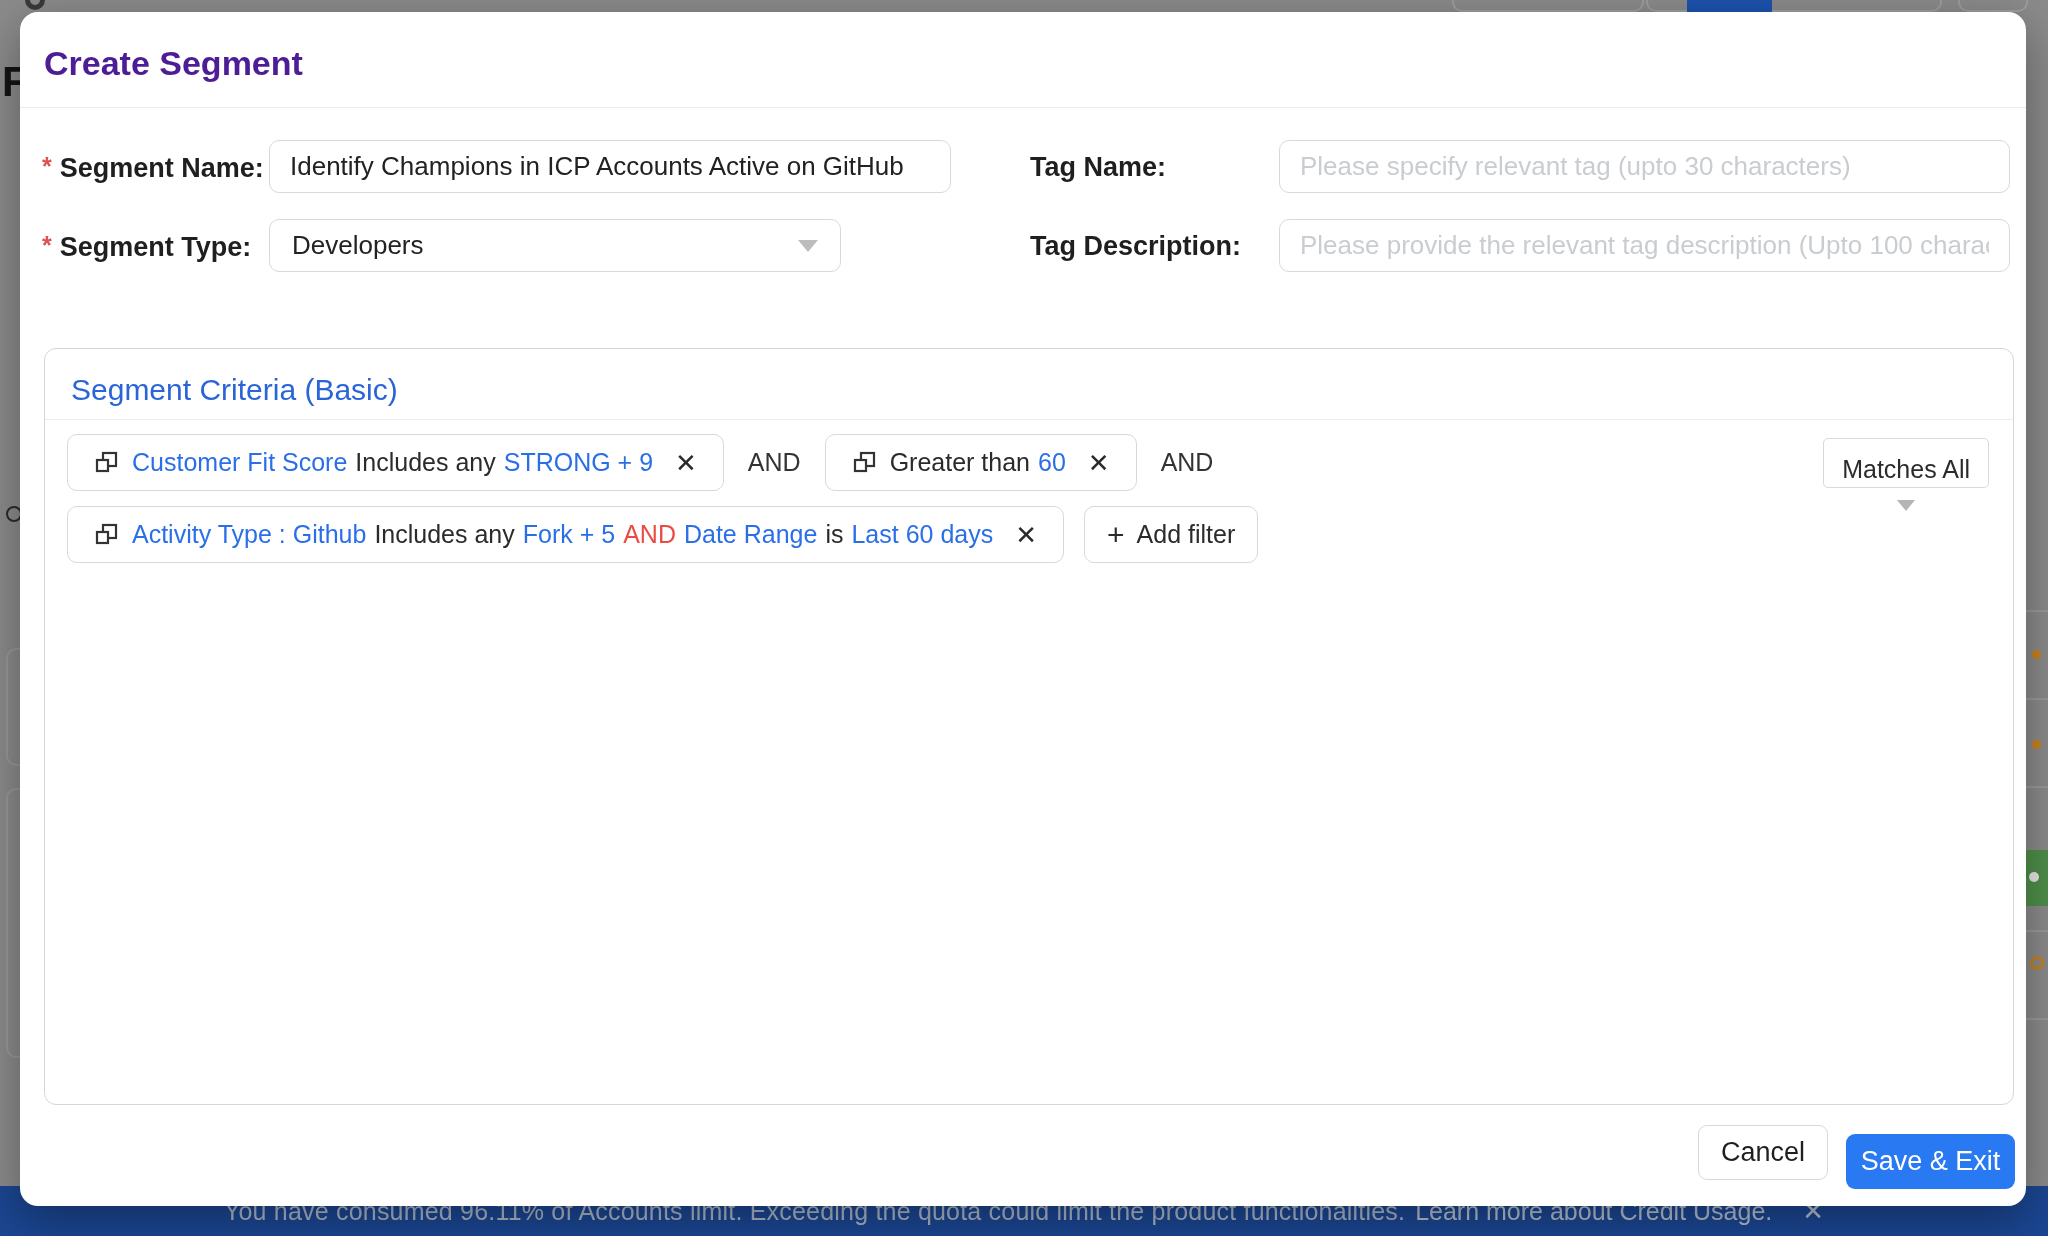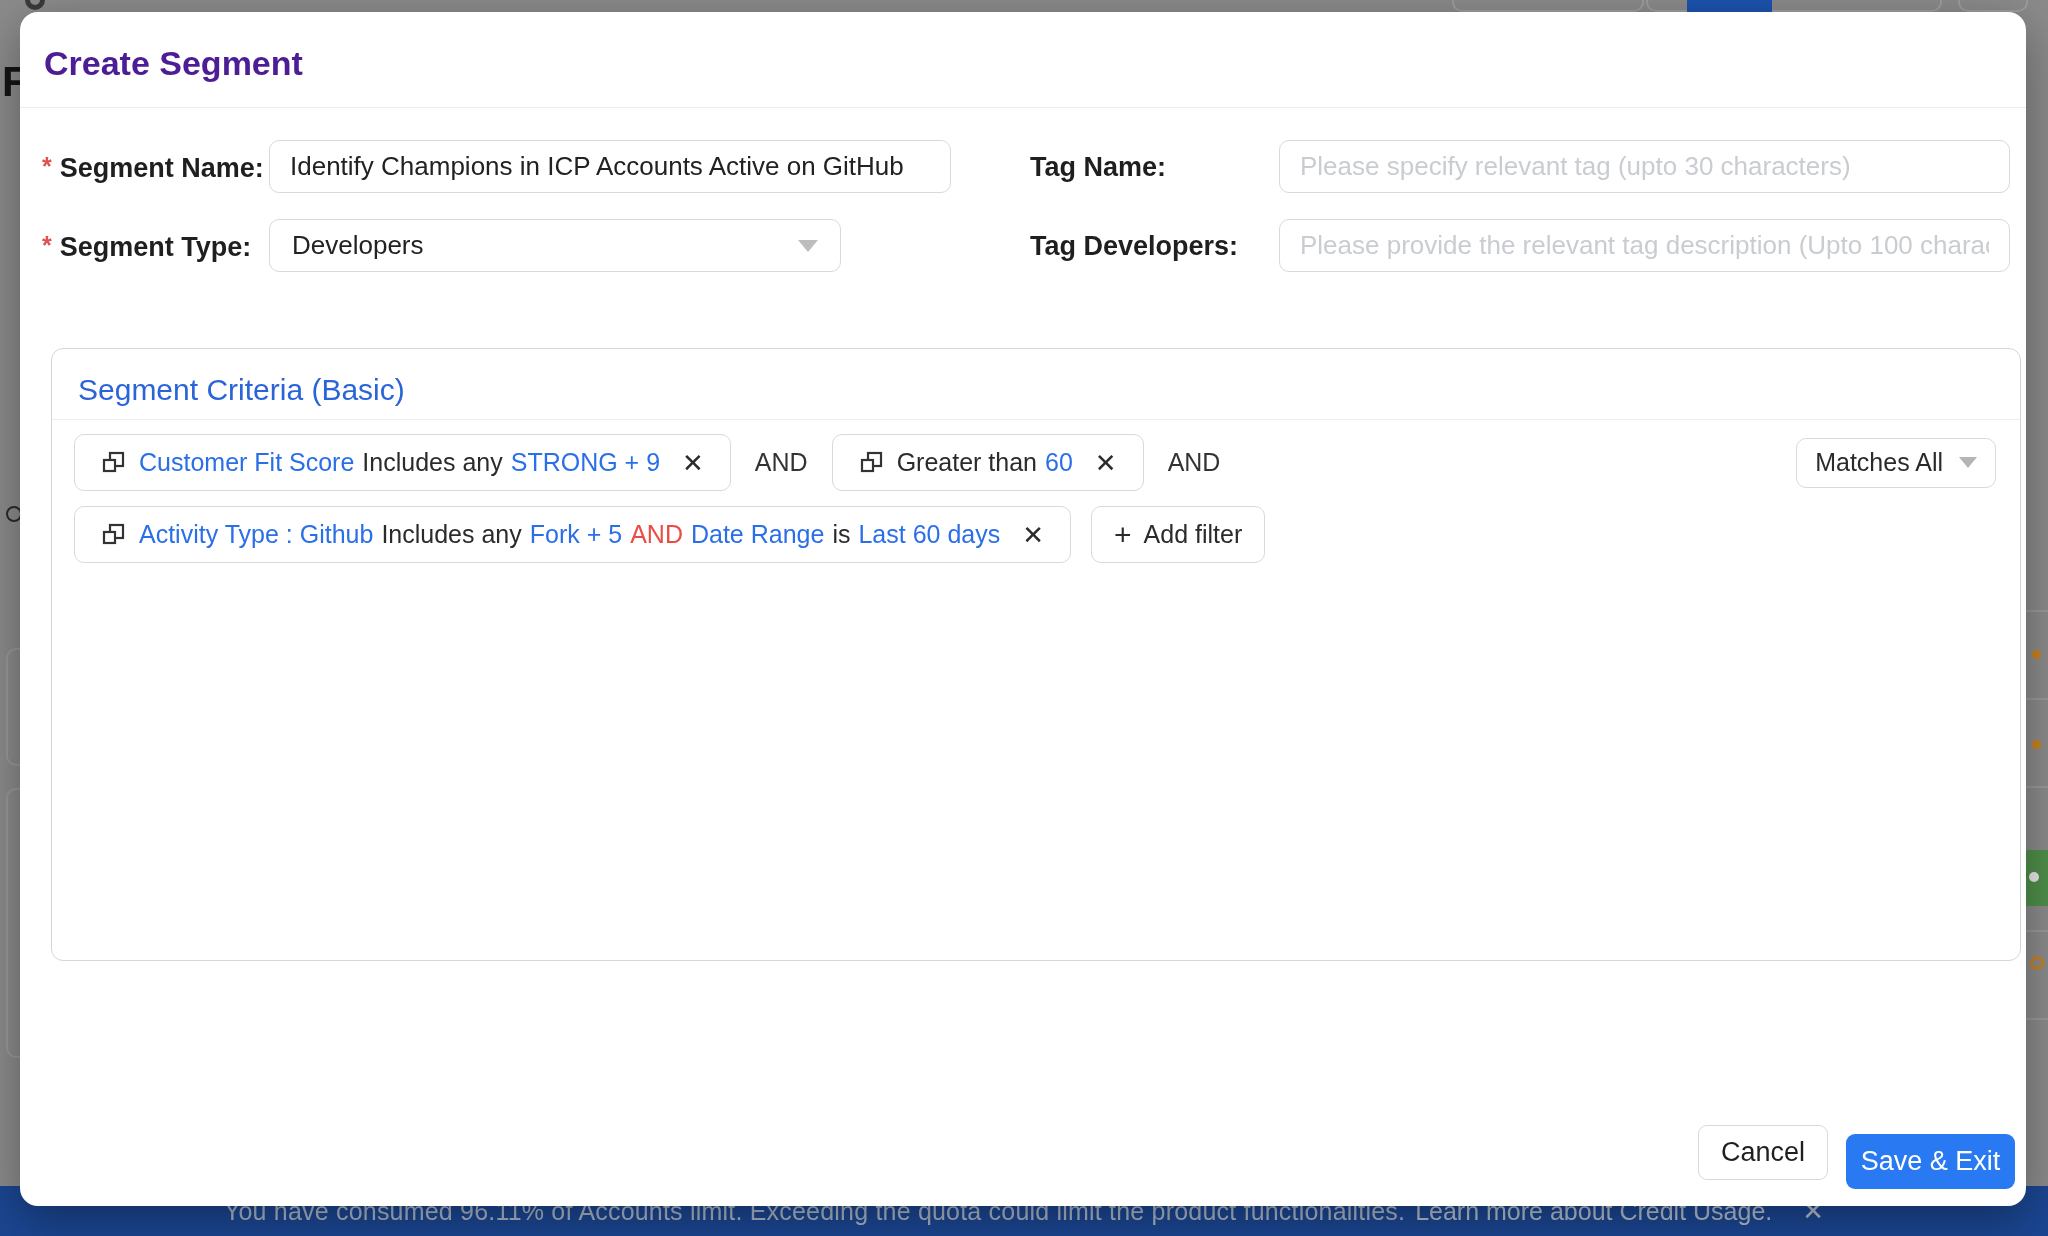--- a/index.html
+++ b/index.html
@@ -43,41 +43,41 @@
                 font-family:"Liberation Sans", sans-serif; }
   .text-input::placeholder { color:#c9ccd1; }
 
   .select-box { position:absolute; height:53px; border:1.5px solid #d9d9d9; border-radius:10px;
                 background:#fff; display:flex; align-items:center; padding:0 22px; cursor:pointer; }
   .select-value { font-size:26px; color:#222; flex:1; }
   .caret-down { width:0; height:0; border-left:10px solid transparent; border-right:10px solid transparent;
                 border-top:12px solid #bdbdbd; }
 
   
-  .criteria-card { position:absolute; left:24px; top:336px; width:1970px; height:613px;
-                   border:1.5px solid #d6d6d6; border-radius:12px; background:#fff;margin-left:7px; }
+  .criteria-card { position:absolute; left:24px; top:336px; width:1970px; height:757px;
+                   border:1.5px solid #d6d6d6; border-radius:12px; background:#fff; }
   .criteria-title { position:absolute; left:26px; top:24px; font-size:30px; font-weight:500; color:#2a65d8; }
   .criteria-divider { position:absolute; left:0; top:70px; width:100%; height:1px; background:#ededed; }
 
   .filter-row1 { position:absolute; left:22px; right:24px; top:85px; height:57px;
                  display:flex; align-items:center; gap:24px; }
   .filter-row2 { position:absolute; left:22px; top:157px; height:57px; display:flex; align-items:center; gap:20px; }
 
   .chip { display:inline-flex; align-items:center; height:57px; border:1.5px solid #d9d9d9;
           border-radius:10px; background:#fff; padding:0 26px; gap:12px; white-space:nowrap; }
   .chip-text { font-size:25px; display:inline-flex; gap:8px; align-items:baseline; }
   .t-blue { color:#2a6fe8; }
   .t-dark { color:#2b2b2b; }
   .t-red  { color:#ea4b42; }
   .chip-close { font-size:26px; color:#2b2b2b; margin-left:10px; cursor:pointer; line-height:1; }
   .connector { font-size:25px; color:#333; }
   .spacer { flex:1; }
 
   .matches-box { display:inline-flex; align-items:center; height:50px; border:1.5px solid #d9d9d9;
-                 border-radius:10px; padding:16px 18px; gap:16px; cursor:pointer; background:#fff; }
+                 border-radius:5px; padding:16px 18px; gap:16px; cursor:pointer; background:#fff;flex-direction:column; }
   .matches-label { font-size:25px; color:#2b2b2b; }
   .matches-caret { width:0; height:0; border-left:9px solid transparent; border-right:9px solid transparent;
                    border-top:11px solid #b5b5b5; }
 
   .add-filter-btn { display:inline-flex; align-items:center; height:57px; border:1.5px solid #d9d9d9;
                     border-radius:10px; padding:0 22px; gap:12px; background:#fff; cursor:pointer; }
   .add-filter-plus { font-size:30px; color:#2b2b2b; font-weight:400; line-height:1; }
   .add-filter-label { font-size:25px; color:#2b2b2b; }
 
   
@@ -137,21 +137,21 @@
 
     <div class="field-label" style="left:22px; top:219px;">
       <span class="req-star">*</span><span>Segment Type:</span>
     </div>
     <div class="select-box" style="left:249px; top:207px; width:572px;">
       <span class="select-value">Developers</span>
       <span class="caret-down"></span>
     </div>
 
     <div class="field-label" style="left:1010px; top:219px;">
-      <span>Tag Developers:</span>
+      <span>Tag Description:</span>
     </div>
     <input class="text-input" style="left: 1259px; top: 207px; width: 731px;" type="text" placeholder="Please provide the relevant tag description (Upto 100 charact...">
 
     <div class="criteria-card">
       <div class="criteria-title">Segment Criteria (Basic)</div>
       <div class="criteria-divider"></div>
 
       <div class="filter-row1">
 
         <div class="chip">

